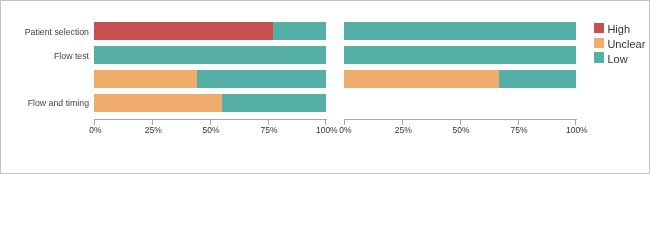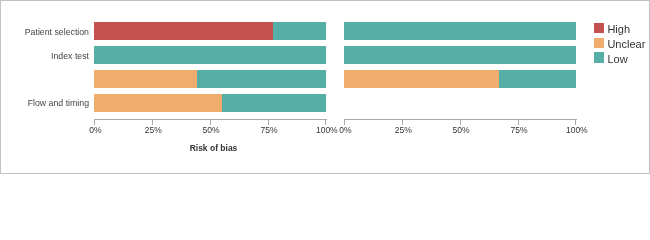--- a/index.html
+++ b/index.html
@@ -33,21 +33,21 @@
         white-space:nowrap;line-height:1;}
 </style>
 </head>
 <body>
 
 <div id="chart">
 
   <div class="panel">
 
     <div class="ylab" style="right: 560px; top: 27.2px;">Patient selection</div>
-    <div class="ylab" style="right: 560px; top: 51.2px;">Index test</div>
+    <div class="ylab" style="right: 560px; top: 51.2px;">Flow test</div>
     <div class="ylab" style="right: 560px; top: 98.4px;">Flow and timing</div>
 
     <div class="bar" style="left: 93px; top: 21px; width: 232px;">
       <div class="seg seg-high" style="width: 178.64px; background: rgb(196, 80, 79);"></div>
       <div class="seg seg-unclear" style="width: 0px; background: rgb(239, 172, 109);"></div>
       <div class="seg seg-low" style="width: 53.36px; background: rgb(86, 175, 166);"></div>
     </div>
     <div class="bar" style="left: 93px; top: 45px; width: 232px;">
       <div class="seg seg-high" style="width: 0px; background: rgb(196, 80, 79);"></div>
       <div class="seg seg-unclear" style="width: 0px; background: rgb(239, 172, 109);"></div>
@@ -71,21 +71,20 @@
     <div class="tick" style="left: 208.7px; background: rgb(170, 170, 168);"></div>
     <div class="tick" style="left: 266.55px; background: rgb(170, 170, 168);"></div>
     <div class="tick" style="left: 324.4px; background: rgb(170, 170, 168);"></div>
 
     <div class="ticklab" style="left: 69.4px;">0%</div>
     <div class="ticklab" style="left: 127.25px;">25%</div>
     <div class="ticklab" style="left: 185.1px;">50%</div>
     <div class="ticklab" style="left: 242.95px;">75%</div>
     <div class="ticklab" style="left: 300.8px;">100%</div>
 
-    <div class="axtitle" style="left: 36.5px; width: 352px;">Risk of bias</div>
   </div>
 
   <div class="panel">
 
     <div class="bar" style="left: 343px; top: 21px; width: 232px;">
       <div class="seg seg-high" style="width: 0px; background: rgb(196, 80, 79);"></div>
       <div class="seg seg-unclear" style="width: 0px; background: rgb(239, 172, 109);"></div>
       <div class="seg seg-low" style="width: 232px; background: rgb(86, 175, 166);"></div>
     </div>
     <div class="bar" style="left: 343px; top: 45px; width: 232px;">

